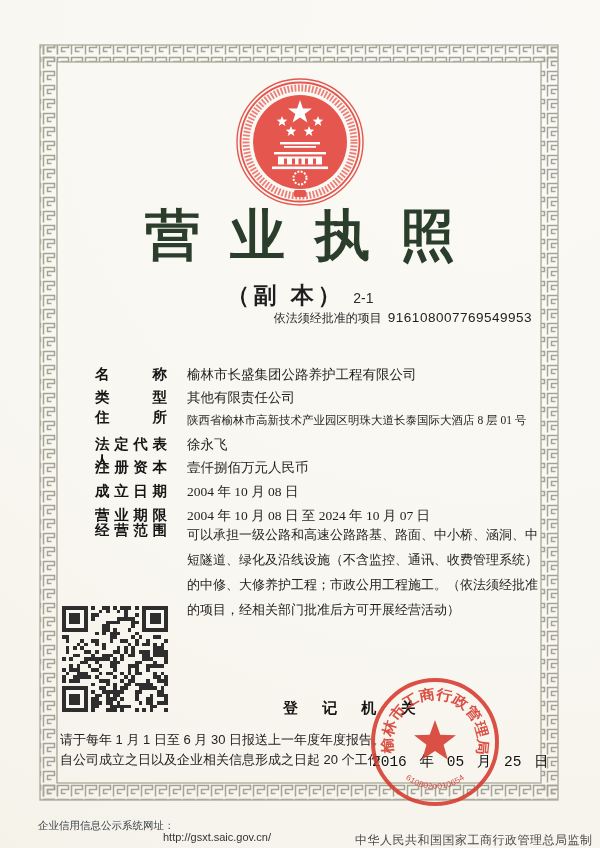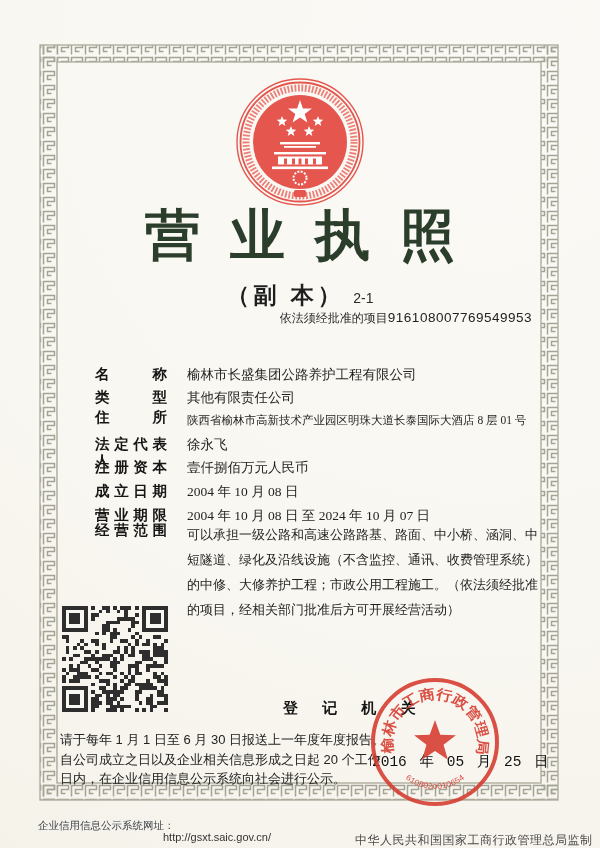--- a/index.html
+++ b/index.html
@@ -7,21 +7,21 @@
         font-family:"Liberation Sans",sans-serif;color:#1c1c1c;
         background-image:radial-gradient(circle at 80% 10%, #fbf9f5 0%, #f9f7f1 60%, #f5f2ea 100%);}
   .border-svg{position:absolute;left:0;top:0;width:600px;height:848px;}
   .emblem{position:absolute;left:231px;top:76px;width:138px;height:136px;}
   .title{position:absolute;top:199px;left:0;width:100%;text-align:center;
          font-size:55px;font-weight:900;color:#2b3d2b;letter-spacing:30px;text-indent:30px;}
   .subtitle-row{position:absolute;top:280px;left:0;width:100%;text-align:center;}
   .subtitle{font-size:23px;color:#1e1e1e;letter-spacing:4px;font-weight:700;}
   .copy-no{font-size:14px;color:#2a2a2a;margin-left:4px;}
   .credit-line{position:absolute;top:310px;right:68px;font-size:12px;color:#2b2b2b;}
-  .credit-code{font-size:13.5px;letter-spacing:0.5px;color:#222;}
+  .credit-code{font-size:13.5px;margin-left:6px;letter-spacing:0.5px;color:#222;}
   .row{position:absolute;left:95px;display:flex;align-items:flex-start;}
   .lbl{width:72px;font-size:14.5px;font-weight:bold;color:#161616;
        text-align:justify;text-align-last:justify;flex:none;line-height:17px;}
   .val{margin-left:20px;font-size:13.5px;font-family:"Liberation Serif",serif;
        color:#1f1f1f;line-height:17px;}
   .val-small{font-size:11.5px;padding-top:3px;}
   .val-scope{width:360px;font-size:13px;line-height:25px;}
   .qr{position:absolute;left:62px;top:606px;width:106px;height:106px;}
   .reg-label{position:absolute;left:283px;top:699px;font-size:15px;font-weight:bold;
              letter-spacing:10px;color:#161616;}
@@ -414,21 +414,20 @@
         <rect x="1" y="23" width="5" height="5" fill="#f9f7f2"></rect>
         <rect x="2" y="24" width="3" height="3"></rect>
       </g>
     </svg>
 
   <div class="reg-label">登 记 机 关</div>
 
   <div class="notes">
     <div>请于每年 1 月 1 日至 6 月 30 日报送上一年度年度报告。</div>
     <div>自公司成立之日以及企业相关信息形成之日起 20 个工作</div>
-    <div>日内，在企业信用信息公示系统向社会进行公示。</div>
   </div>
 
   <div class="date-line">2016 年 05 月 25 日</div>
 
   <svg class="seal" viewBox="0 0 132 132" xmlns="http://www.w3.org/2000/svg">
     <defs>
       <path id="arcTop" d="M 25.6,80.7 A 43,43 0 1 1 106.4,80.7"></path>
       <path id="arcBot" d="M 27.5,93 A 47,47 0 0 0 104.5,93"></path>
     </defs>
     <circle cx="66" cy="66" r="62" fill="none" stroke="#d63a2e" stroke-width="4"></circle>

